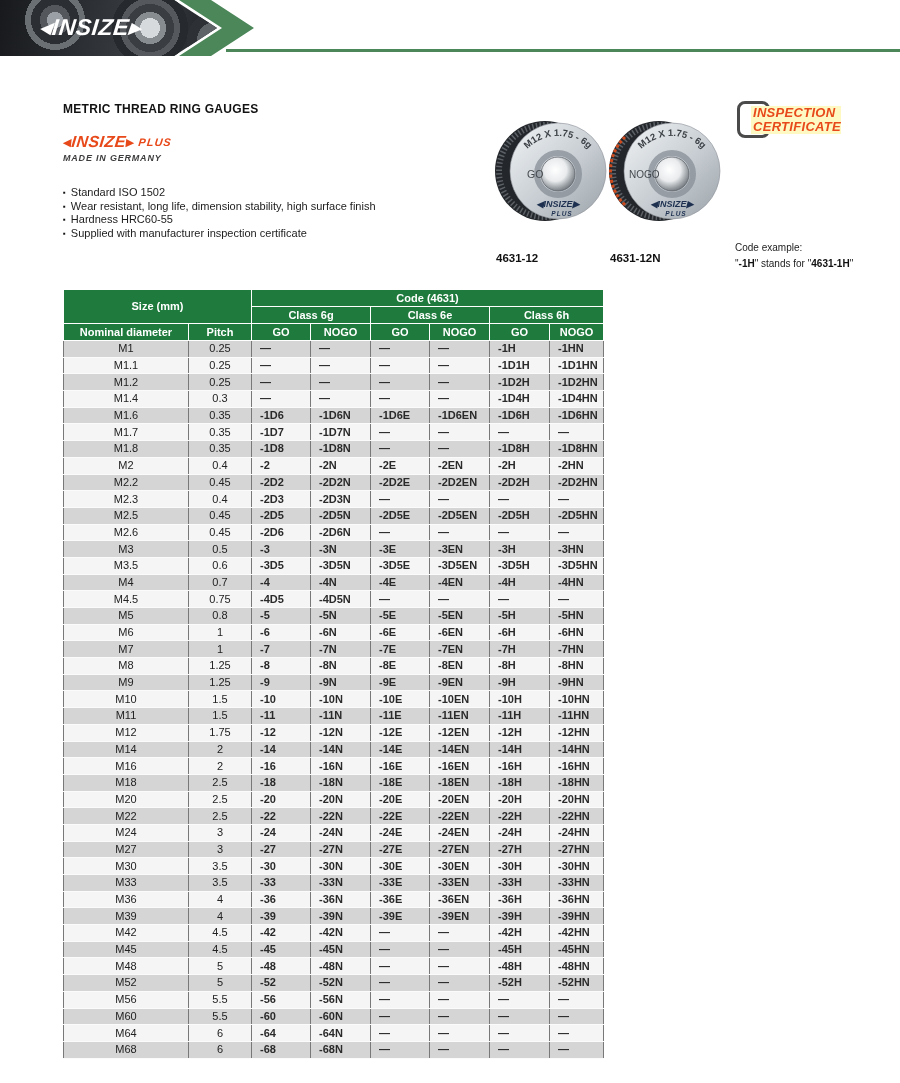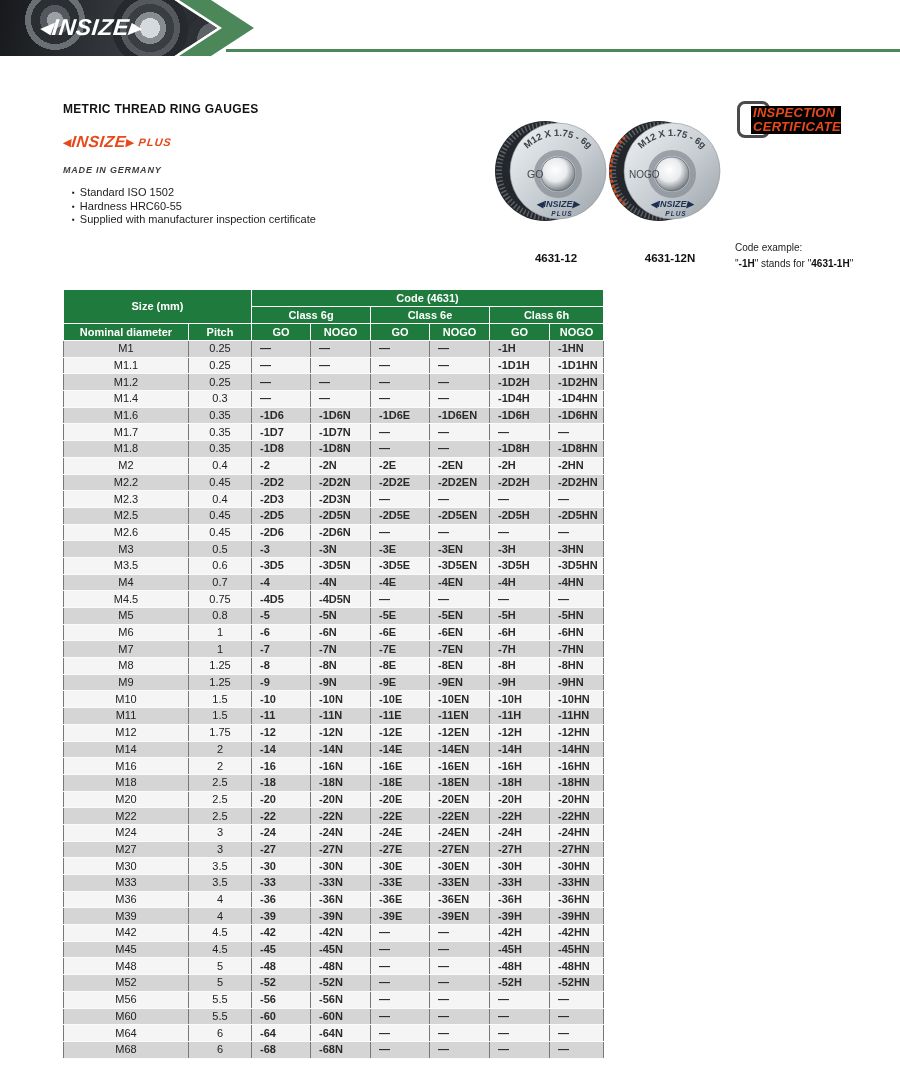--- a/index.html
+++ b/index.html
@@ -29,34 +29,34 @@
   }
   .green-line { position:absolute; left:226px; top:49px; width:674px; height:3px; background:#4c875a; }
 
   
   .page-title { position:absolute; left:63px; top:102px; font-size:12px; font-weight:bold; color:#121212; letter-spacing:0.3px; }
   .plus-logo { position:absolute; left:63px; top:133px; }
   .plus-row { display:flex; align-items:center; color:#e8491a; transform:skewX(-6deg); }
   .plus-row .arr { font-size:11px; line-height:1; }
   .plus-row .insize-word { font-size:16px; font-weight:bold; font-style:italic; letter-spacing:0.5px; }
   .plus-row .plus-word { font-size:11px; font-weight:bold; font-style:italic; margin-left:4px; letter-spacing:1px; }
-  .made-in { margin-top:14px; font-size:9px; font-weight:bold; font-style:italic; color:#3d3d3d; letter-spacing:0.8px; }
-  .features { position:absolute; left:72px; top:186px; list-style:none; }
+  .made-in { margin-top:2px; font-size:9px; font-weight:bold; font-style:italic; color:#3d3d3d; letter-spacing:0.8px; }
+  .features { position:absolute; left:63px; top:186px; list-style:none; }
   .features li { font-size:11px; color:#1c1c1c; line-height:13.6px; }
   .features .blt { font-size:8px; vertical-align:1px; margin-right:5px; color:#111; }
 
   
   .cert { position:absolute; left:737px; top:101px; width:160px; height:40px; }
   .cert-icon { position:absolute; left:0; top:0; width:33px; height:37px; border:3px solid #4a4a4a; border-radius:8px; background:#fff; }
-  .cert-text { position:absolute; left:14px; top:5px; background:#000000; color:#e8491a; font-weight:bold; font-style:italic; font-size:13px; line-height:14px; letter-spacing:0.3px; padding-left:2px; }
+  .cert-text { position:absolute; left:14px; top:5px; background:#fef9c3; color:#e8491a; font-weight:bold; font-style:italic; font-size:13px; line-height:14px; letter-spacing:0.3px; padding-left:2px; }
 
   
   .gauges { position:absolute; left:0; top:0; }
   .gauge { position:absolute; }
-  .gauge-label { position:absolute; font-size:11.5px; font-weight:bold; color:#111; text-align:center; width:120px; }
+  .gauge-label { position:absolute; font-size:11.5px; font-weight:bold; color:#111; width:120px; }
 
   
   .code-example { position:absolute; left:735px; top:240px; font-size:10px; color:#1c1c1c; line-height:16px; }
   .code-example b { color:#111; }
 
   
   .data-table { position:absolute; left:63px; top:289px; width:540px; border-collapse:collapse; table-layout:fixed; }
   .data-table th {
     background:#1f7b3d; color:#ffffff; font-size:11px; font-weight:bold;
     border:1px solid #ffffff; height:17px; padding:0; line-height:1;
@@ -91,20 +91,21 @@
       <span class="arr">◀</span>
         <span class="insize-word">INSIZE</span>
         <span class="arr">▶</span>
         <span class="plus-word">PLUS</span>
     </div>
     <div class="made-in">MADE IN GERMANY</div>
   </div>
 
   <ul class="features">
     <li><span class="blt">▪</span><span>Standard ISO 1502</span></li>
+    <li><span class="blt">▪</span><span>Wear resistant, long life, dimension stability, high surface finish</span></li>
     <li><span class="blt">▪</span><span>Hardness HRC60-55</span></li>
     <li><span class="blt">▪</span><span>Supplied with manufacturer inspection certificate</span></li>
   </ul>
 
   <div class="cert">
     <div class="cert-icon"></div>
     <div class="cert-text">
       <div>INSPECTION</div>
       <div>CERTIFICATE</div>
     </div>

